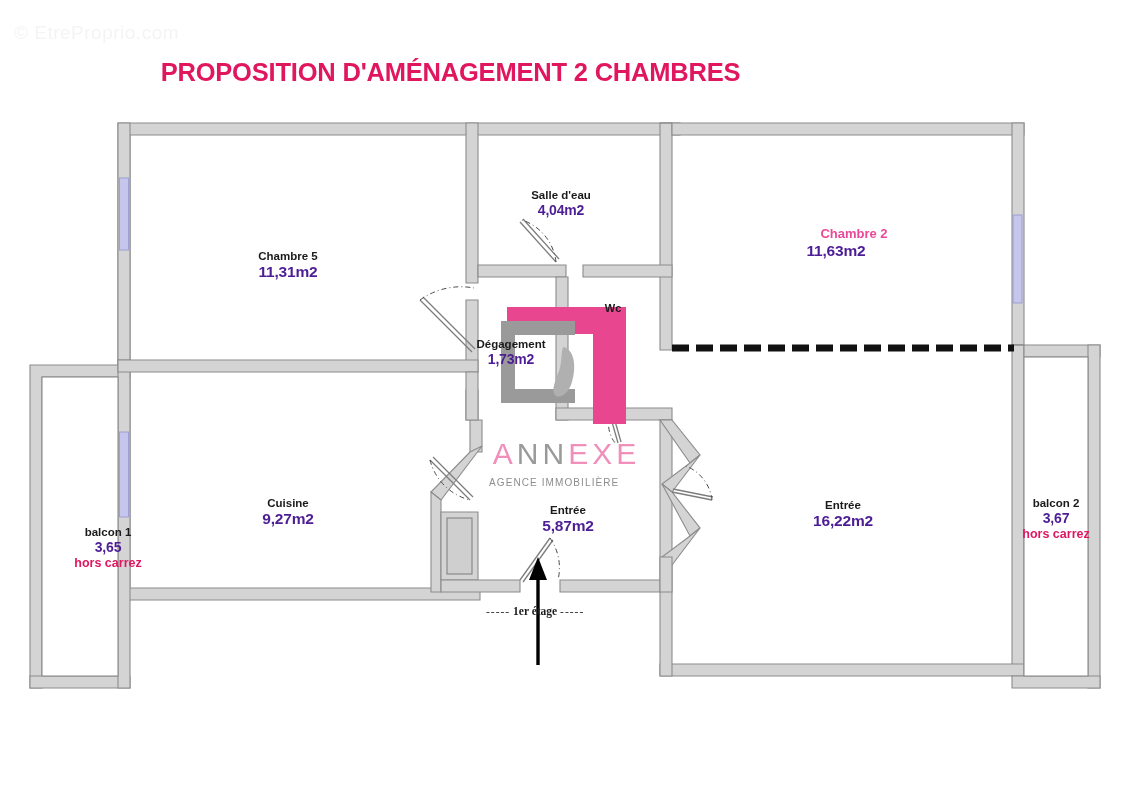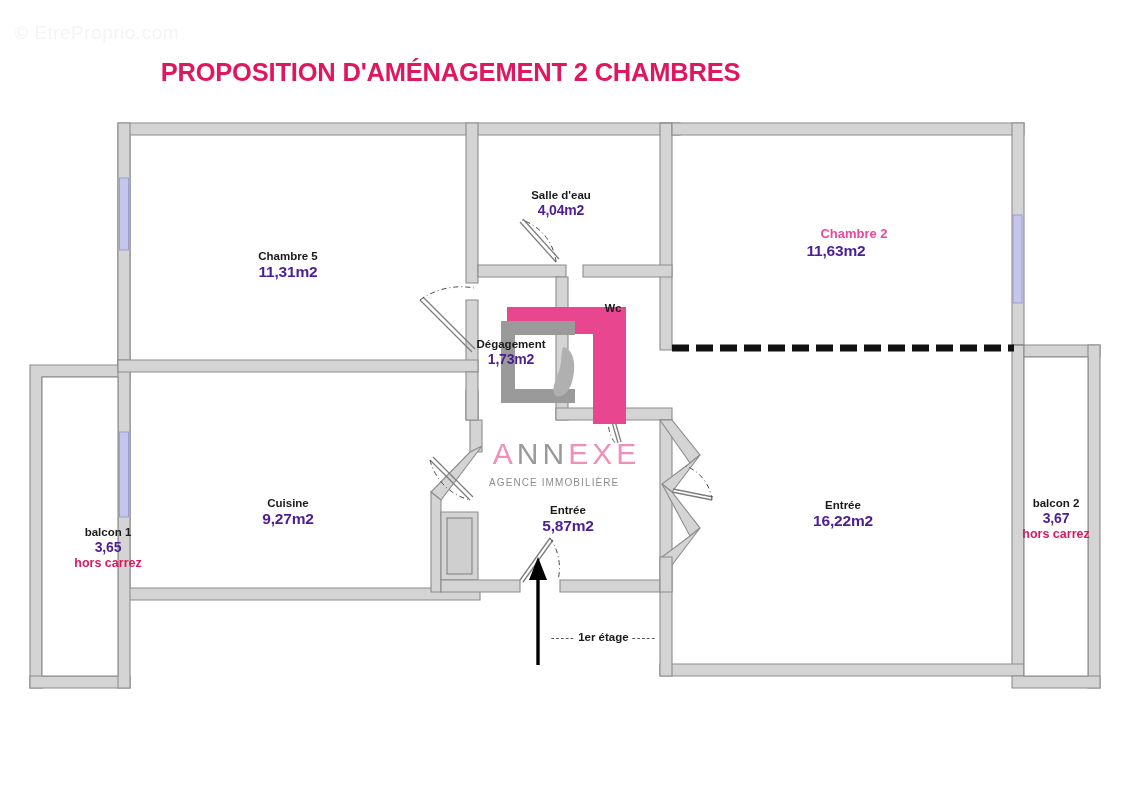--- a/index.html
+++ b/index.html
@@ -124,27 +124,27 @@
     width: 155px;
     text-align: left;
     font-size: 10px;
     letter-spacing: 1.1px;
     color: #8d8d8d;
     font-family: "Liberation Sans", sans-serif;
   }
   #etage {
     position: absolute;
     left: 486px;
-    top: 631px;
+    top: 605px;
     width: 170px;
-    text-align: right;
+    text-align: left;
     font-size: 11.5px;
     font-weight: bold;
     color: #1a1a1a;
-    font-family: Liberation Sans, sans-serif;
+    font-family: Liberation Serif, serif;
     white-space: nowrap;
   }
   #etage .dash {
     color: #3a3a3a;
     font-weight: normal;
     letter-spacing: 1px;
   }
 </style>
 </head>
 <body>

